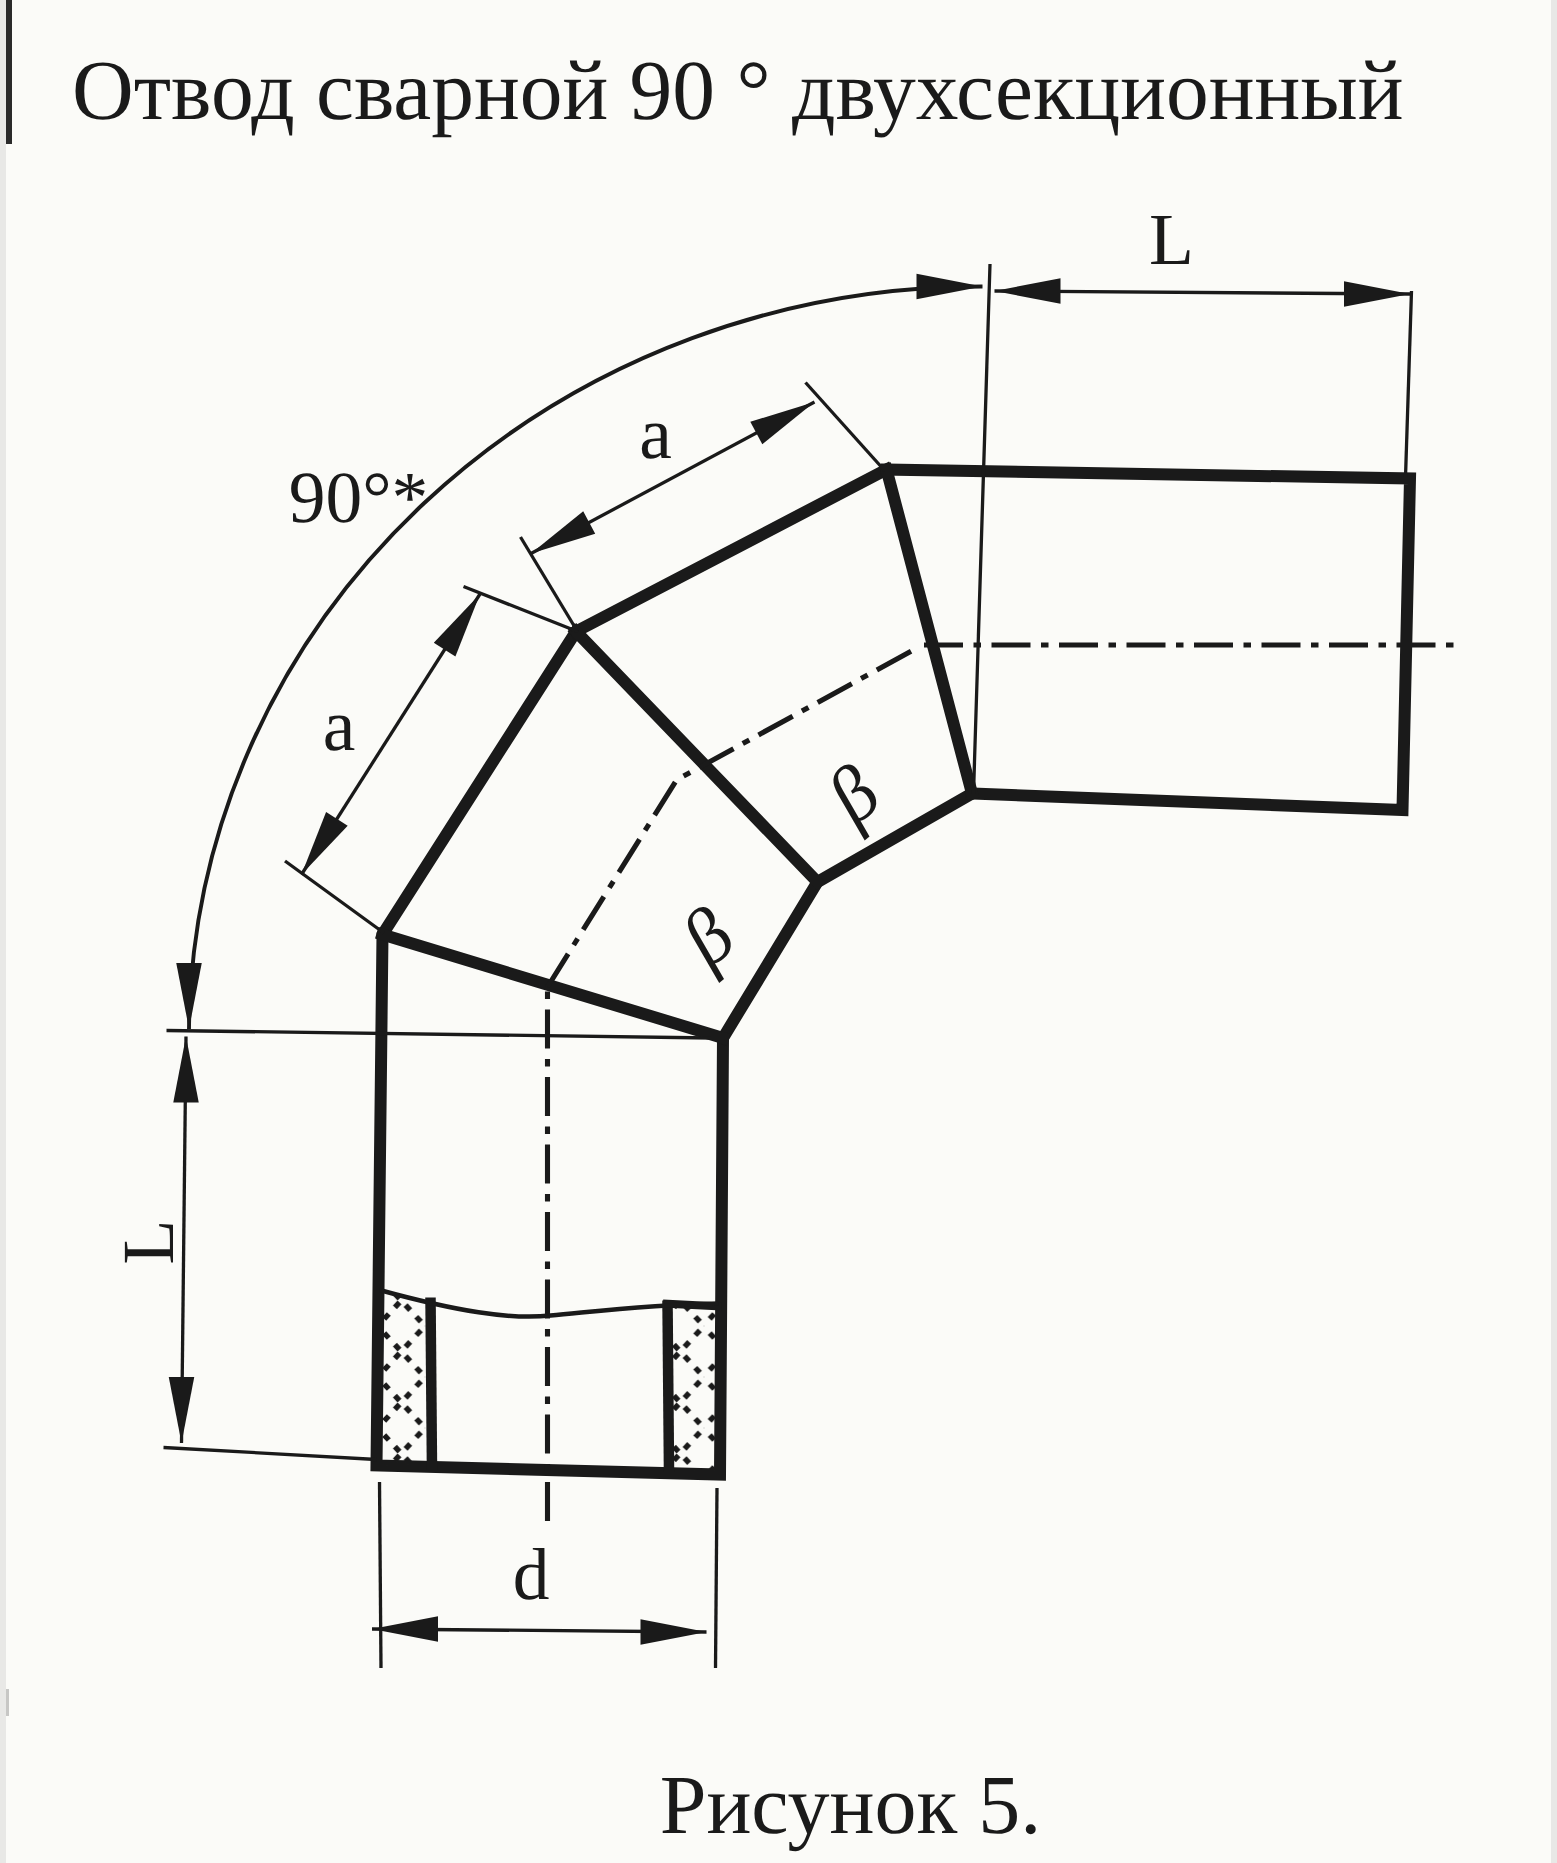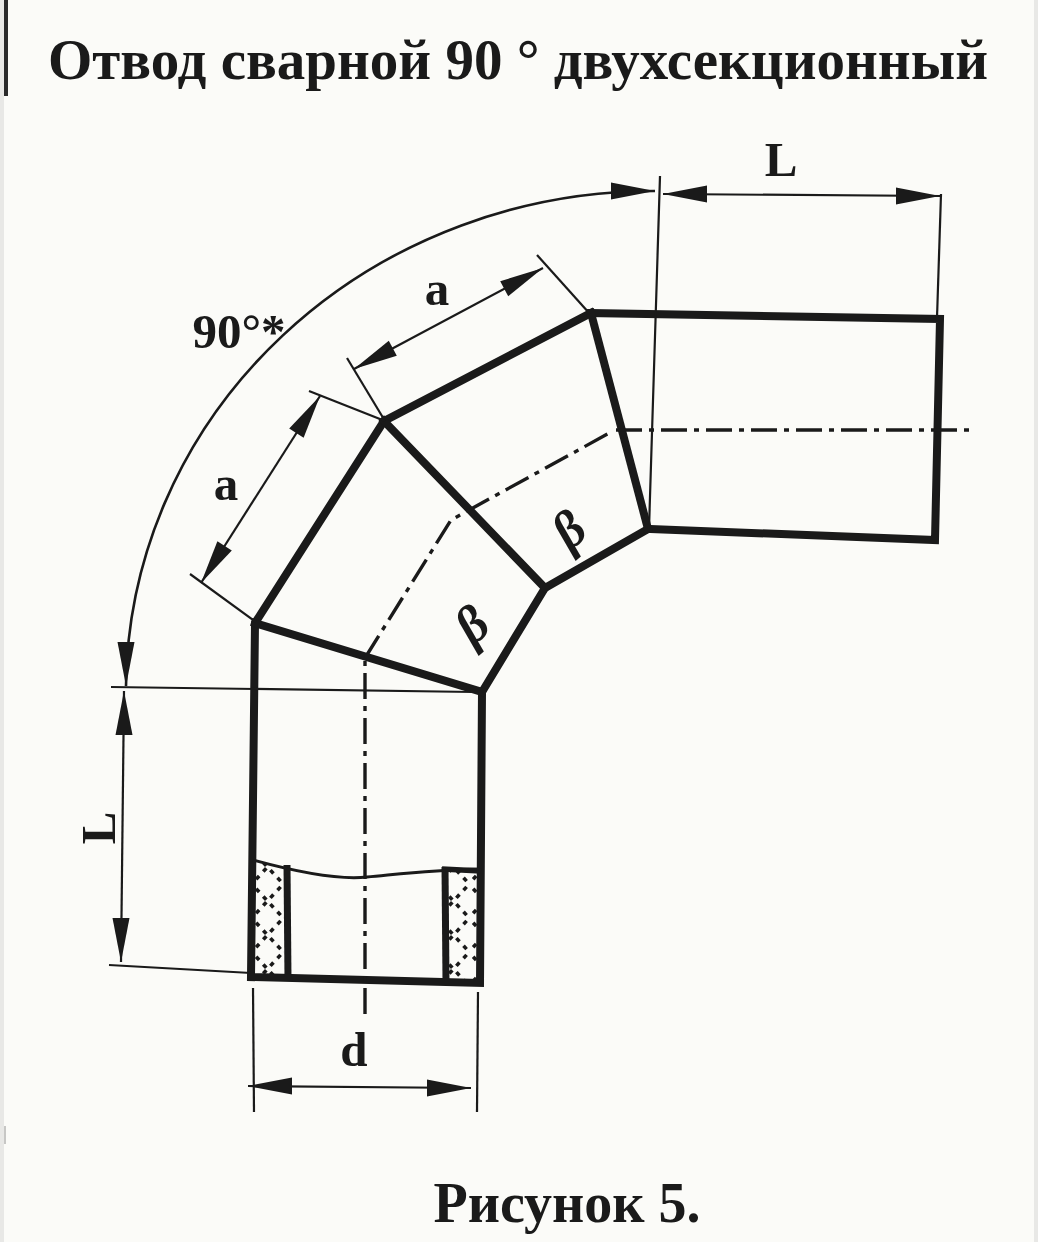--- a/index.html
+++ b/index.html
@@ -4,21 +4,20 @@
 <style>
   :root { --ink:#1a1a1a; --paper:#fbfbf8; }
   html,body { margin:0; padding:0; background:#e8e8e6; }
   .sheet {
     position:relative;
     width:1030px; height:1242px;
     margin:0 auto;
     background:var(--paper,#fbfbf8);
     overflow:hidden;
     font-family:"Liberation Serif","DejaVu Serif",serif;
-    font-weight:bold;
   }
   svg.drawing { position:absolute; inset:0; color:var(--ink,#1a1a1a); }
   .ink-stroke { stroke:var(--ink,#1a1a1a); fill:none; }
   .ink-fill   { fill:var(--ink,#1a1a1a); stroke:none; }
   .outline    { stroke-width:8; stroke-linecap:square; stroke-linejoin:miter; }
   .thin       { stroke-width:2.2; }
   .arcline    { stroke-width:2.6; }
   .centerline { stroke-width:3.4; stroke-dasharray:26 7 5 7; }
   .hatchline  { stroke:var(--ink,#1a1a1a); stroke-width:3.6; stroke-dasharray:4.5 6; fill:none; }
   text { fill:var(--ink,#1a1a1a); font-family:"Liberation Serif","DejaVu Serif",serif; }

